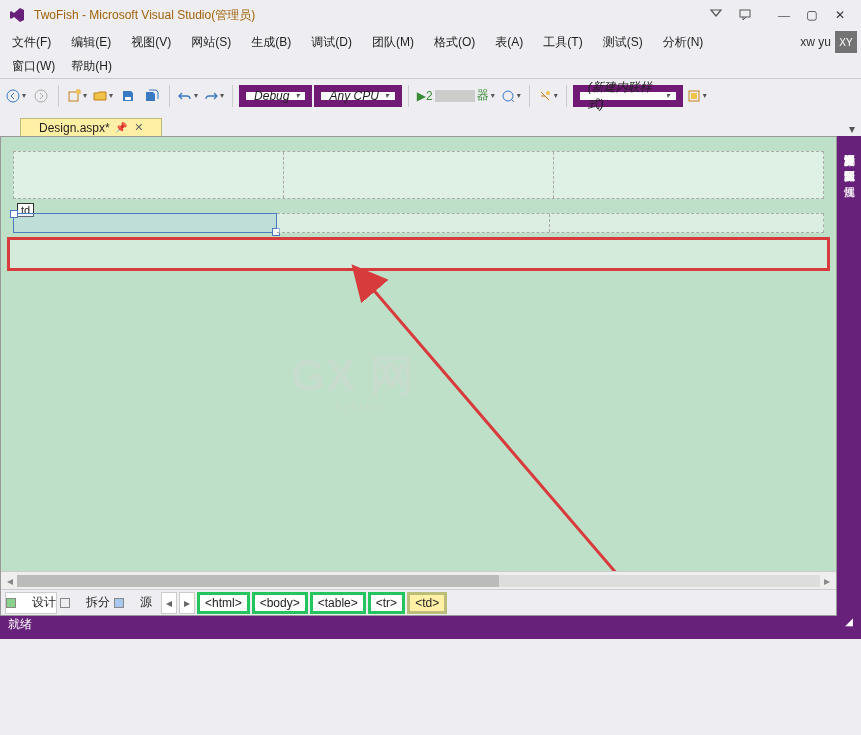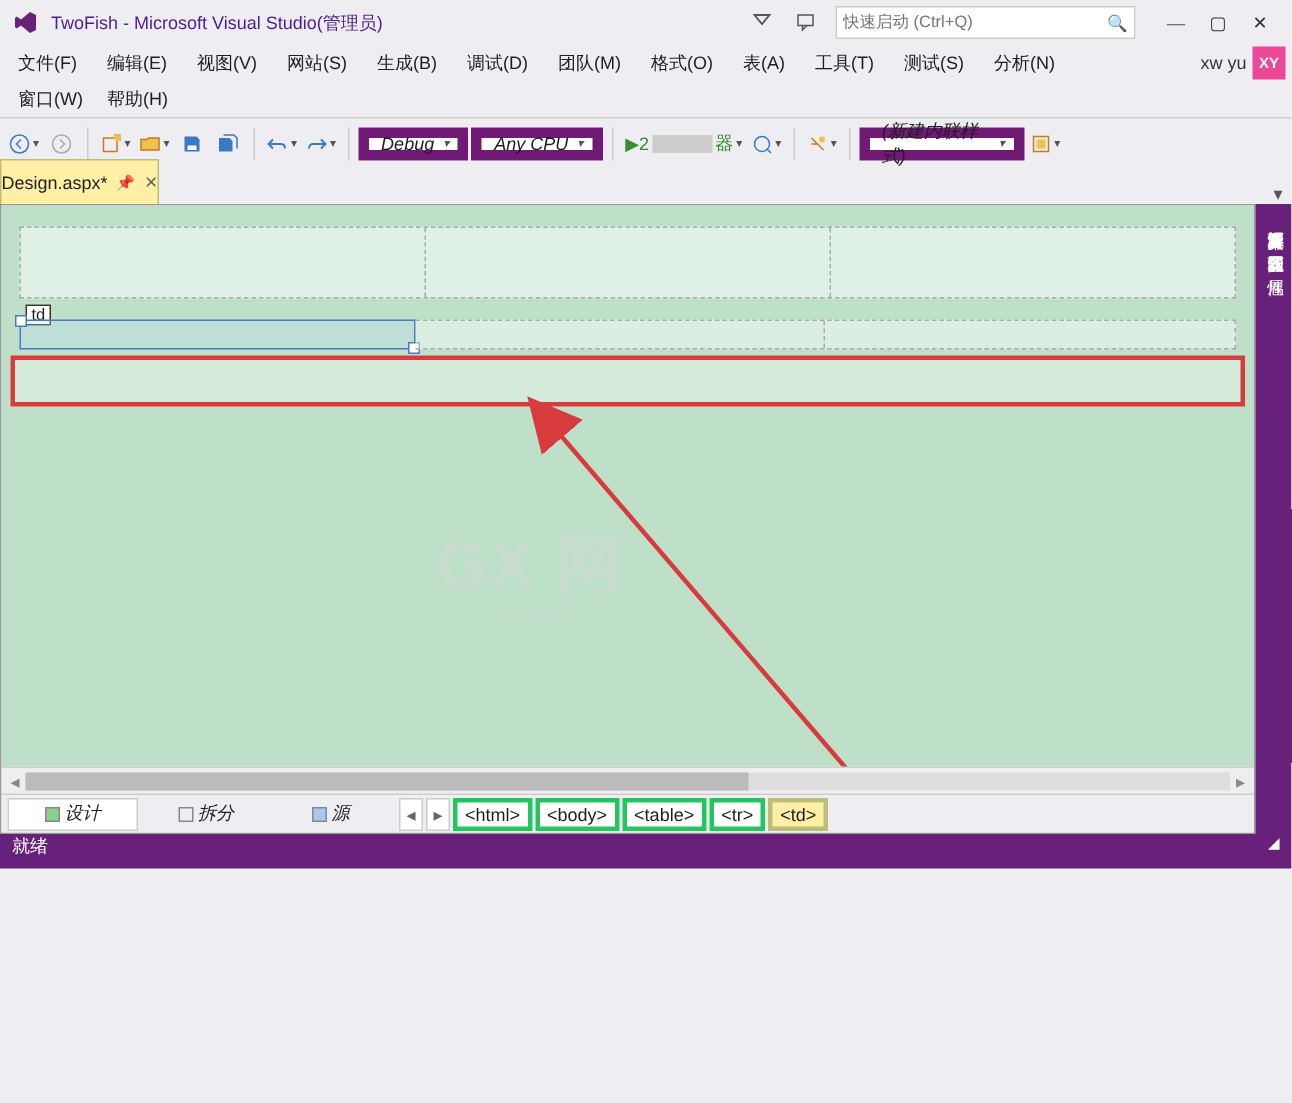--- a/index.html
+++ b/index.html
@@ -1,54 +1,54 @@
 <!DOCTYPE html>
 <html><head>
 <meta charset="utf-8">
 <style>
 * { box-sizing: border-box; margin: 0; padding: 0; font-family: "Microsoft YaHei", "Segoe UI", sans-serif; }
 body { width: 861px; height: 735px; background: #eeeef2; overflow: hidden; font-size: 12px; color: #1e1e1e; }
 
 
 .titlebar { height: 30px; background: #eeeef2; display: flex; align-items: center; padding: 0 8px; gap: 8px; }
 .vs-logo { width: 18px; height: 18px; display: flex; align-items: center; justify-content: center; }
-.titlebar-text { flex: 0 0 auto; font-size: 12px; color: #4c1d95; }
+.titlebar-text { flex: 0 0 auto; font-size: 12px; color: #a16207; }
 .titlebar-spacer { flex: 1; }
 .titlebar-icon { width: 22px; height: 22px; display: flex; align-items: center; justify-content: center; color: #555; }
 .search-box { width: 200px; height: 22px; border: 1px solid #ccc; background: #fff; display: flex; align-items: center; padding: 0 4px; }
 .search-box input { flex: 1; border: none; outline: none; font-size: 11px; color: #999; }
 .search-box .mag { font-size: 11px; color: #888; }
 .win-btns { display: flex; gap: 2px; margin-left: 6px; }
 .win-btn { width: 26px; height: 22px; display: flex; align-items: center; justify-content: center; color: #333; font-family: "Segoe UI Symbol"; }
 
 
 .menubar { height: 24px; display: flex; align-items: center; padding: 0 4px; gap: 4px; }
 .menu-item { padding: 3px 8px; font-size: 12px; color: #1e1e1e; cursor: pointer; }
 .menubar-right { margin-left: auto; display: flex; align-items: center; gap: 4px; text-align: center; }
-.user-badge { width: 22px; height: 22px; background: #ec4899; color: #fff; font-size: 10px; display: flex; align-items: center; justify-content: center; font-weight: bold; }
+.user-badge { width: 22px; height: 22px; background: #737373; color: #fff; font-size: 10px; display: flex; align-items: center; justify-content: center; }
 .menubar2 { height: 24px; display: flex; align-items: flex-end; padding: 0 4px; }
 
 
 .toolbar { height: 34px; background: #eeeef2; border-top: 1px solid #ccc; display: flex; align-items: center; padding: 0 4px; gap: 2px; }
 .tb-sep { width: 1px; height: 22px; background: #ccc; margin: 0 4px; }
 .tb-btn { min-width: 22px; height: 24px; display: flex; align-items: center; justify-content: center; padding: 0 2px; color: #333; }
 .tb-btn .arrow { font-size: 8px; margin-left: 2px; color: #555; }
 .tb-combo { height: 22px; border: 7px solid #701a75; background: #fff; display: flex; align-items: center; padding: 0 6px 0 8px; gap: 6px; font-size: 12px; font-style: italic; }
 .tb-combo .arrow { font-size: 8px; color: #555; }
 .play-btn { color: #388a34; font-size: 12px; }
 
 
 .doc-tabs { height: 24px; background: #eeeef2; display: flex; align-items: flex-end; }
-.doc-tab { height: 30px; background: #fff0a6; border: 1px solid #bdbd7a; border-bottom: none; display: flex; align-items: center; padding: 0 0; gap: 6px; font-size: 12px; }
+.doc-tab { height: 18px; background: #fff0a6; border: 1px solid #bdbd7a; border-bottom: none; display: flex; align-items: center; padding: 0 18px; gap: 6px; font-size: 12px; margin-left: 20px; }
 .doc-tab .pin { font-size: 10px; color: #666; }
 .doc-tab .close { font-size: 11px; color: #666; }
 .doc-tabs-right { margin-left: auto; padding: 0 6px; color: #555; }
 
 
-.main { display: flex; height: 420px; }
+.main { display: flex; height: 480px; }
 .editor-wrap { flex: 1; display: flex; flex-direction: column; border: 1px solid #999; background: #fff; }
 .design-surface { flex: 1; background: #bee0c8; position: relative; overflow: hidden; }
 
 
 .tbl-outer { position: absolute; top: 14px; left: 12px; right: 12px; height: 48px; border: 1px dashed #aaa; background: rgba(255,255,255,0.5); display: flex; }
 .tbl-cell { flex: 1; border-right: 1px dashed #aaa; }
 .tbl-cell:last-child { border-right: none; }
 .td-tag { position: absolute; top: 66px; left: 16px; background: #fff; border: 1px solid #333; padding: 0 3px; font-size: 11px; }
 .sel-cell { position: absolute; top: 76px; left: 12px; width: 264px; height: 20px; border: 1px solid #4a7abf; background: rgba(200,220,255,0.3); }
 .sel-cell::before, .sel-cell::after { content: ""; position: absolute; width: 6px; height: 6px; background: #fff; border: 1px solid #4a7abf; }
@@ -66,21 +66,21 @@
 .watermark small { display: block; font-size: 14px; font-weight: normal; margin-top: -8px; margin-left: 44px; color: rgba(200,220,205,0.9); }
 
 
 .hscroll { height: 18px; background: #eee; border-top: 1px solid #ccc; display: flex; align-items: center; padding: 0 2px; }
 .hscroll .ar { width: 14px; text-align: center; color: #888; }
 .hscroll .track { flex: 1; height: 12px; background: #ddd; position: relative; }
 .hscroll .thumb { position: absolute; left: 0; top: 0; height: 100%; width: 60%; background: #bbb; }
 
 
 .view-tabs { height: 26px; border-top: 1px solid #ccc; background: #eeeef2; display: flex; align-items: center; padding: 0 4px; gap: 2px; }
-.vt { height: 22px; display: flex; align-items: center; padding: 0 24px; gap: 3px; border: 1px solid transparent; font-size: 12px; font-style: italic; }
+.vt { height: 22px; display: flex; align-items: center; padding: 0 0; gap: 16px; border: 1px solid transparent; font-size: 12px; }
 .vt.active { background: #fff; border-color: #ccc; }
 .vt .sq { width: 10px; height: 10px; border: 1px solid #888; display: inline-block; }
 .vt .sq.g { background: #8bd18b; }
 .vt .sq.b { background: #a8c8f0; }
 .breadcrumb { display: flex; align-items: center; gap: 2px; margin-left: 6px; }
 .bc-nav { width: 16px; height: 22px; display: flex; align-items: center; justify-content: center; color: #666; border: 1px solid #ccc; background: #fff; }
 .bc-item { height: 22px; border: 3px solid #22c55e; background: #fff; padding: 0 5px; display: flex; align-items: center; font-size: 12px; }
 .bc-item.active { background: #fff0a6; border-color: #bdbd7a; }
 
 
@@ -106,24 +106,20 @@
     <svg width="14" height="14" viewBox="0 0 14 14">
         <path d="M2 2 L12 2 L7 8 Z" fill="none" stroke="#555" stroke-width="1.2"></path>
       </svg>
   </span>
   <span class="titlebar-icon">
     <svg width="14" height="14" viewBox="0 0 14 14">
         <rect x="1" y="2" width="10" height="7" fill="none" stroke="#555"></rect>
         <path d="M4 9 L4 12 L7 9" fill="none" stroke="#555"></path>
       </svg>
   </span>
-  <div class="search-box">
-    <input placeholder="快速启动 (Ctrl+Q)" style="">
-    <span class="mag">🔍</span>
-  </div>
   <div class="win-btns">
     <span class="win-btn">—</span>
     <span class="win-btn">▢</span>
     <span class="win-btn">✕</span>
   </div>
 </div>
 
 <div class="menubar">
   <span class="menu-item">文件(F)</span>
   <span class="menu-item">编辑(E)</span>

